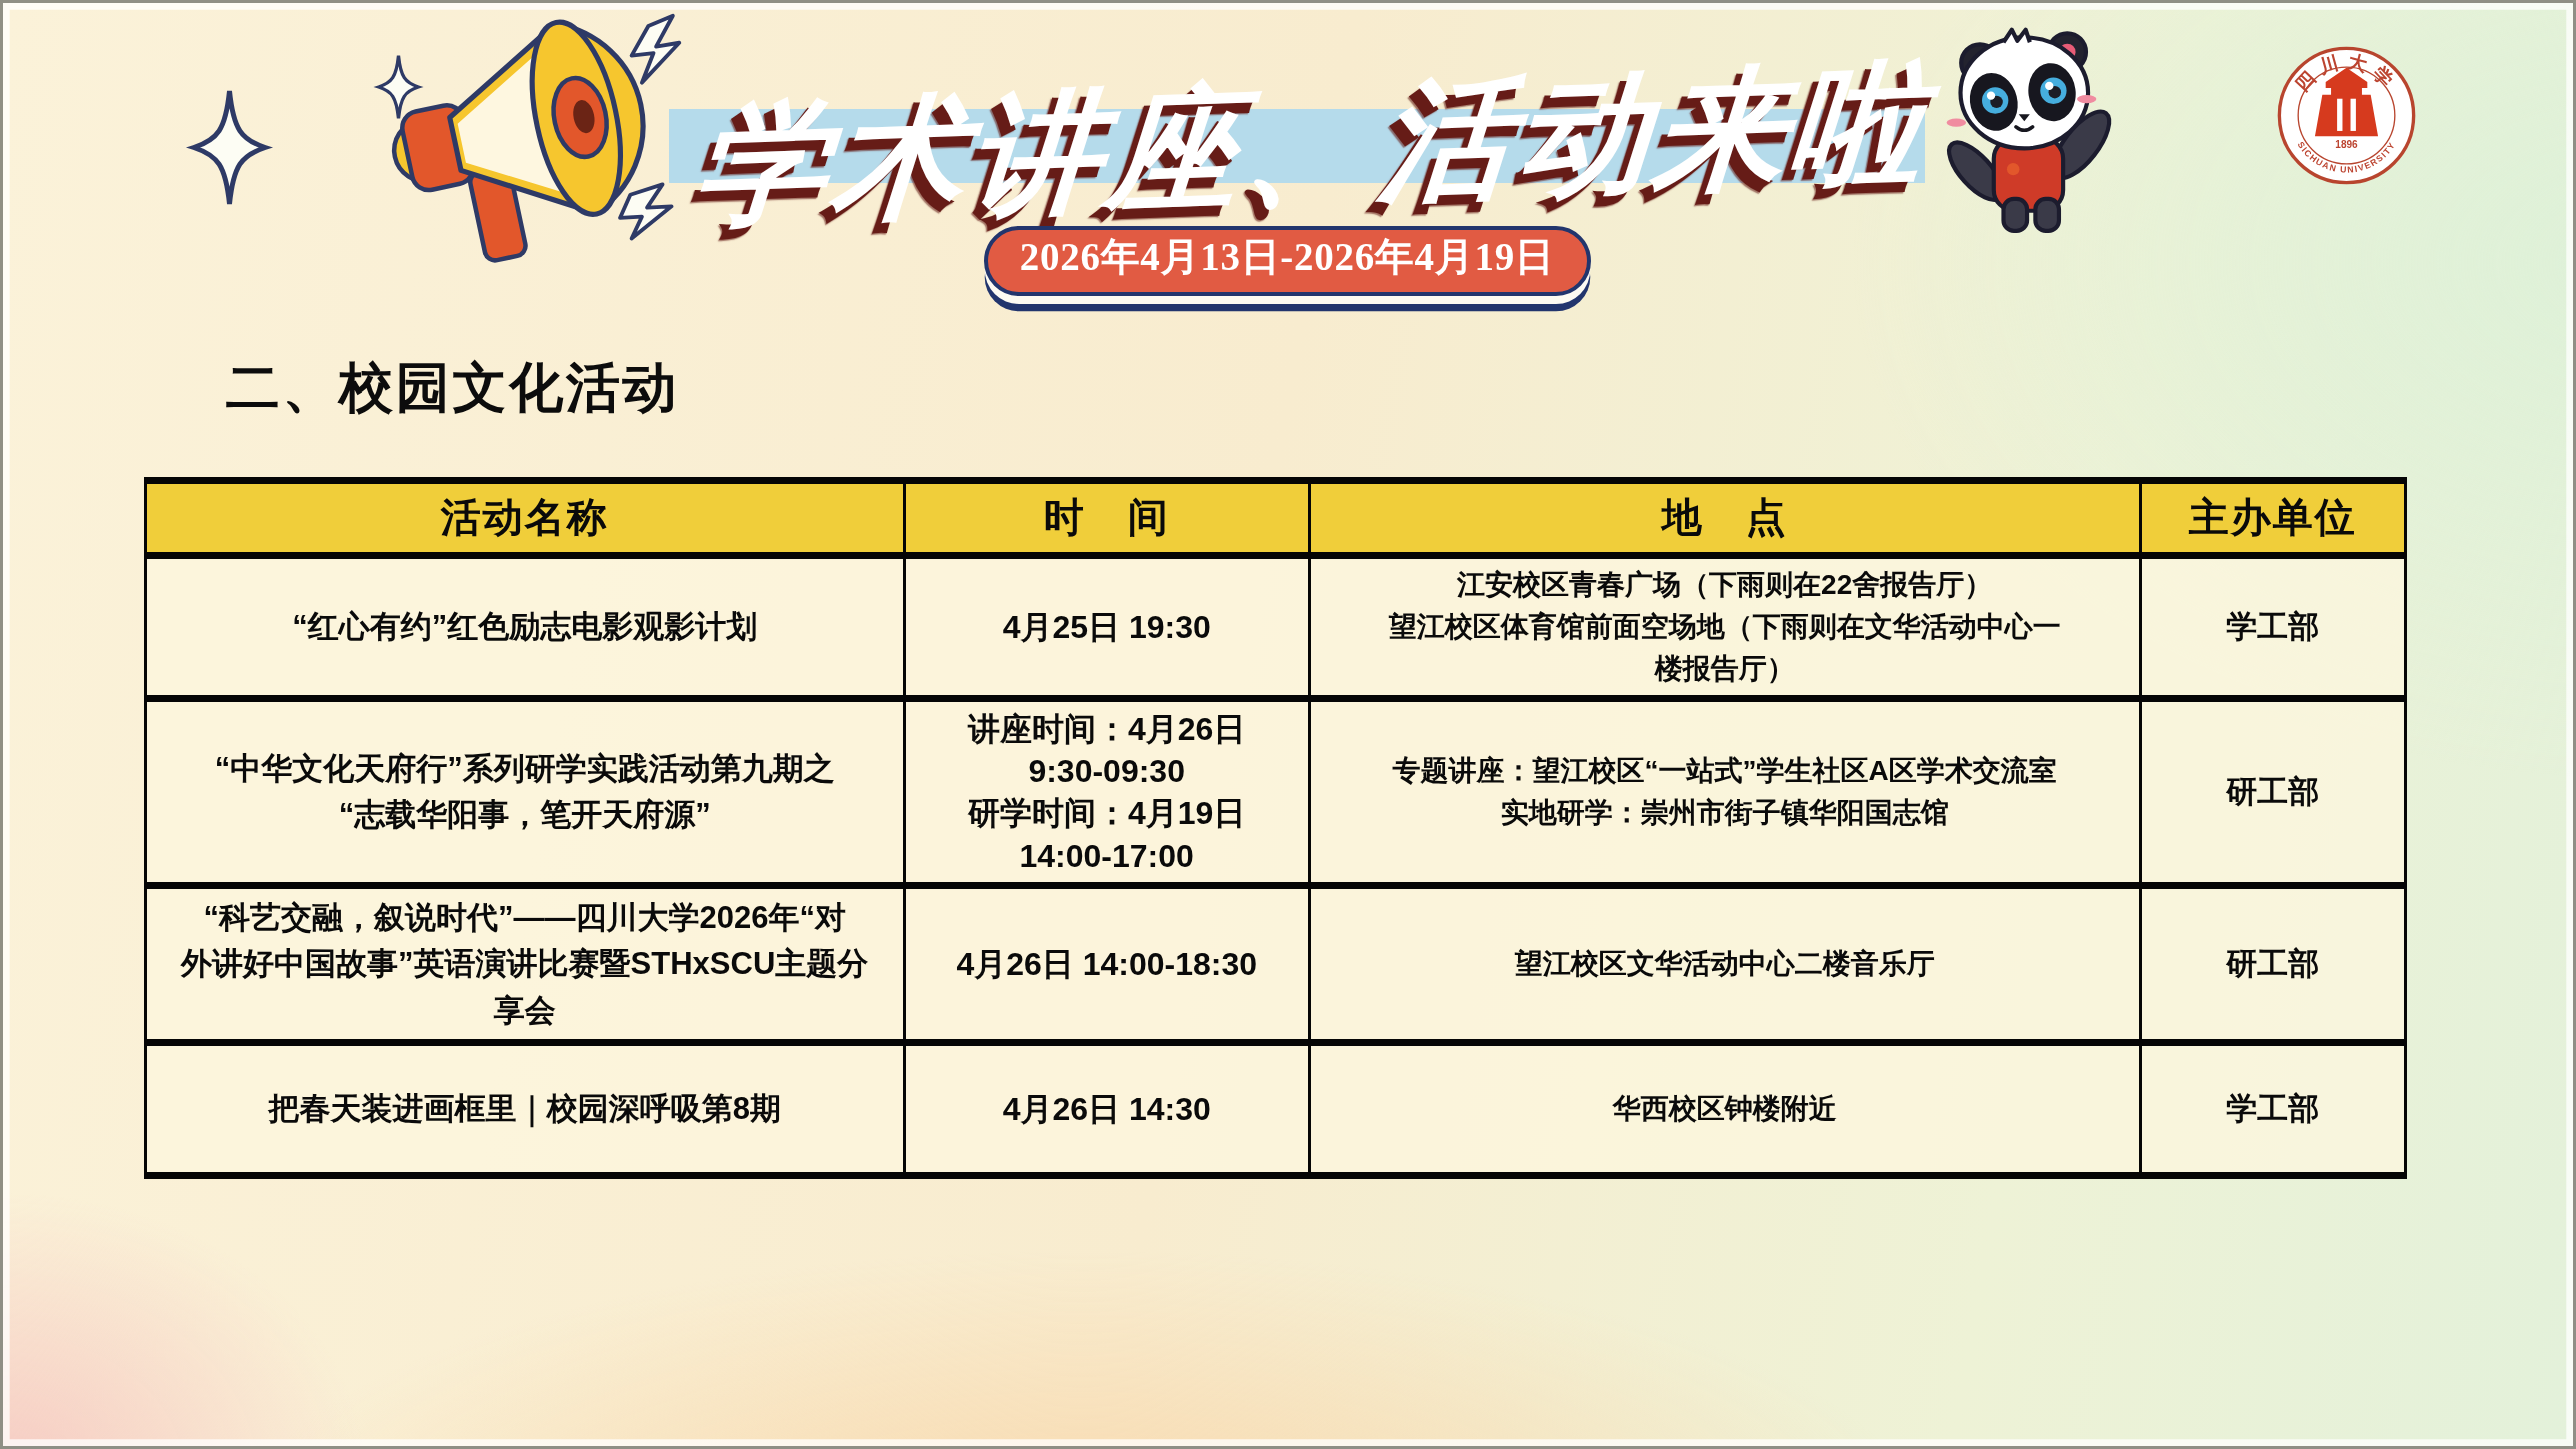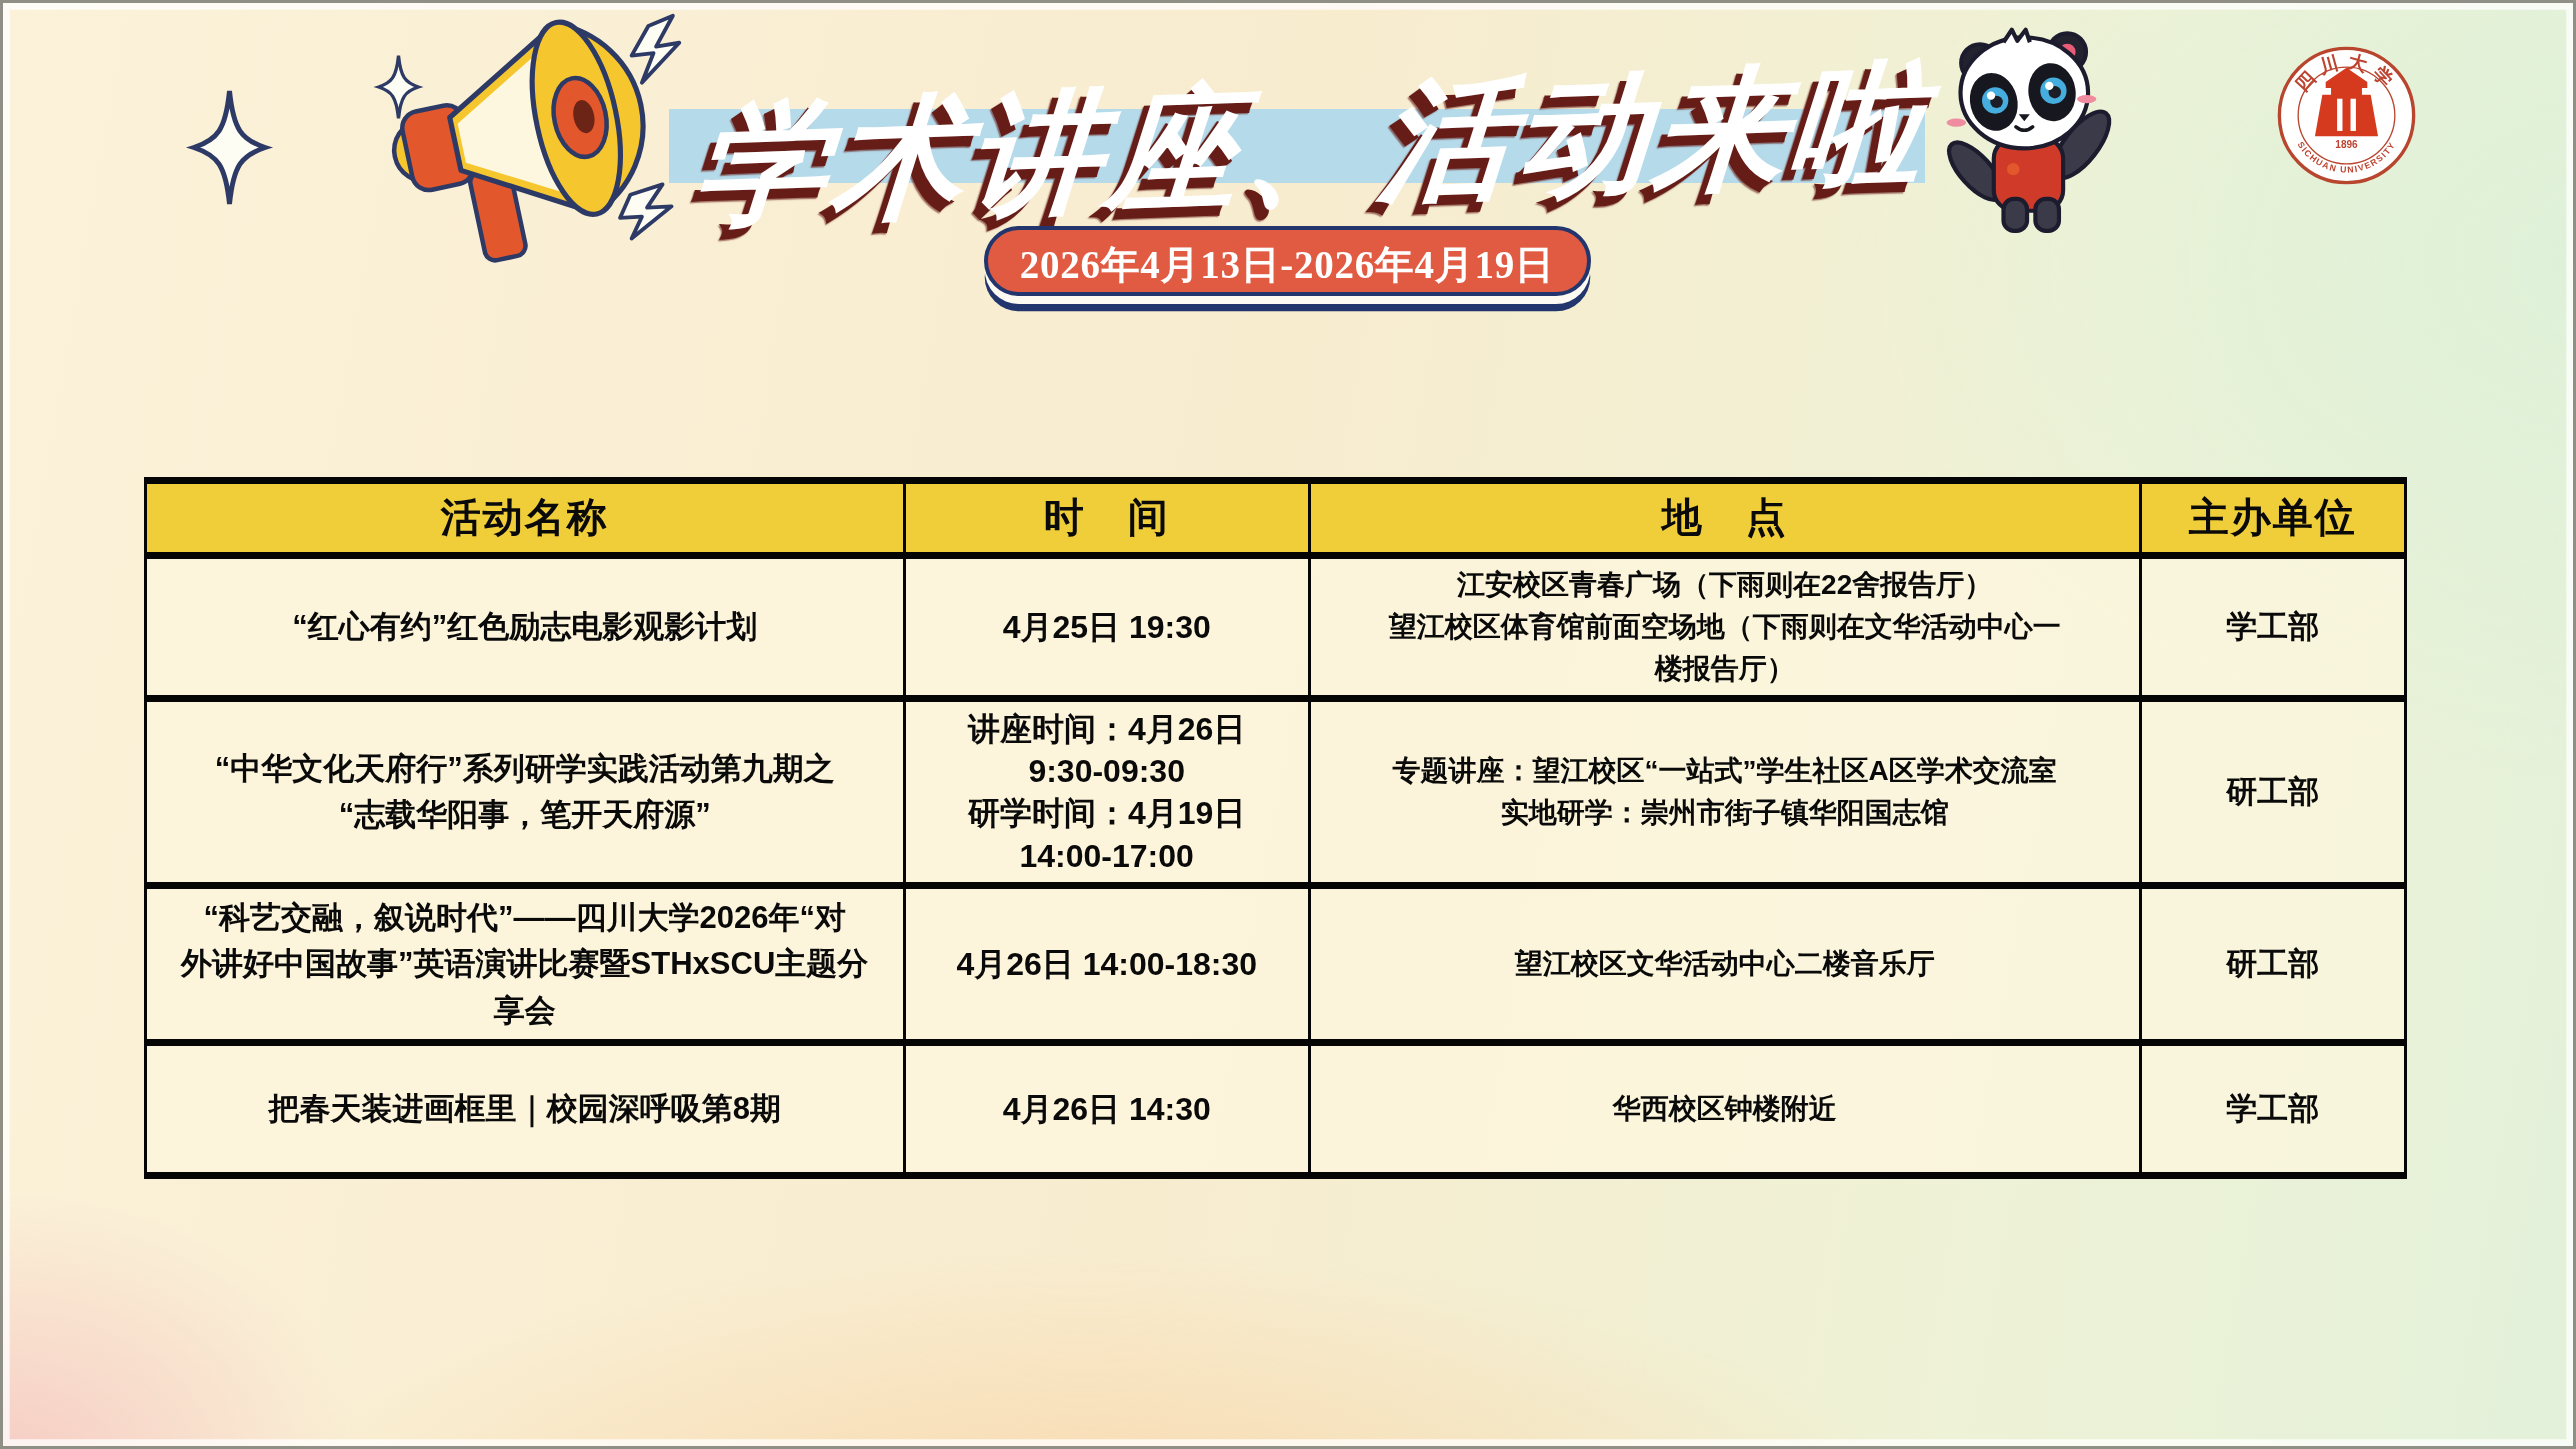--- a/index.html
+++ b/index.html
@@ -29,21 +29,21 @@
   .sparkle{ position:absolute; }
   .sparkle-big{ left:176px; top:85px; width:101px; height:119px; }
   .sparkle-small{ left:368px; top:51px; width:55px; height:66px; }
   .megaphone{ position:absolute; left:362px; top:0px; width:322px; height:265px; }
   .panda{ position:absolute; left:1937px; top:24px; width:188px; height:208px; }
   .sculogo{ position:absolute; left:2273px; top:42px; width:141px; height:141px; }
 
   .date-badge{
     position:absolute; left:981px; top:223px; width:607px; height:70px;
     background:#e15b43; border:4.7px solid #22356d; border-radius:40px;
-    display:flex; align-items:flex-end; justify-content:center;
+    display:flex; align-items:flex-start; justify-content:center;
     box-shadow: 0 8.7px 0 -0.7px #fcfaf2, 0 16px 0 -0.7px #22356d;
   }
   .date-badge span{
     font-family:"Liberation Serif","DejaVu Serif",serif;
     font-size:39px; font-weight:700; color:#ffffff; letter-spacing:0.7px; white-space:nowrap;
   }
 
   .section-title{
     position:absolute; left:223px; top:349px;
     font-size:54px; font-weight:900; color:#0c0c0c; letter-spacing:2.7px;
@@ -146,20 +146,21 @@
     <path d="M105 34 L136 55 L136 64 L128 64 L128 74 L141 74 L152 136 L58 136 L69 74 L82 74 L82 64 L74 64 L74 55 Z" fill="#d63a1e"></path>
     <rect x="91" y="80" width="8" height="48" fill="#ffffff"></rect>
     <rect x="111" y="80" width="8" height="48" fill="#ffffff"></rect>
     <text x="105" y="154" text-anchor="middle" font-size="15" font-weight="bold" fill="#bc4430">1896</text>
   </svg>
 
   <div class="date-badge">
     <span>2026年4月13日-2026年4月19日</span>
   </div>
 
+  <div class="section-title">二、校园文化活动</div>
 
   <table class="events">
     <colgroup>
         <col class="c1">
         <col class="c2">
         <col class="c3">
         <col class="c4">
       </colgroup>
     <thead>
       <tr>

